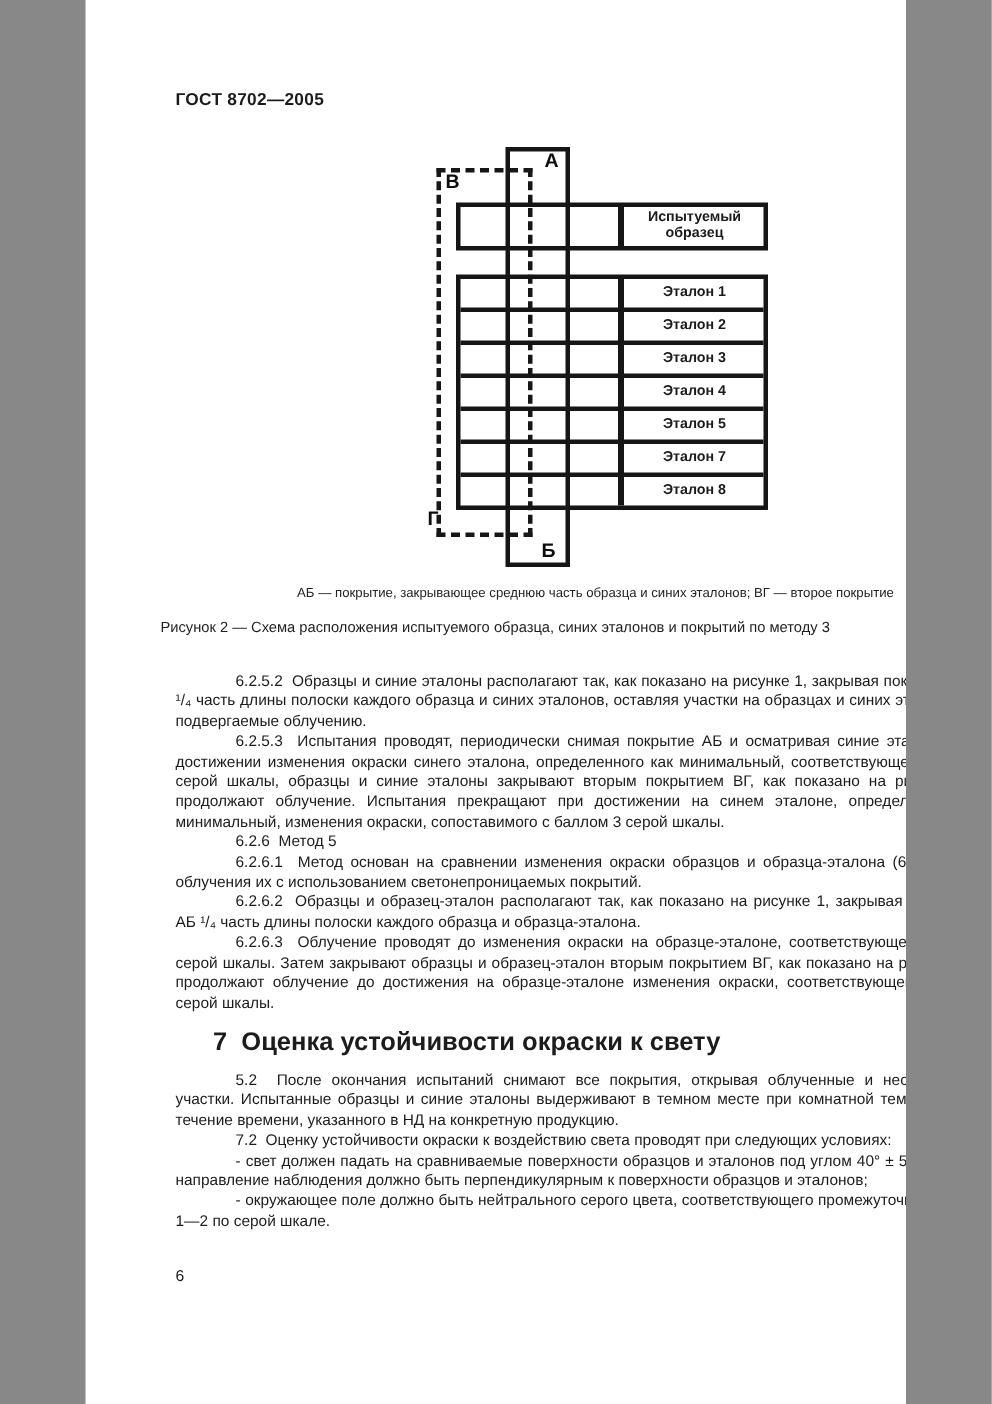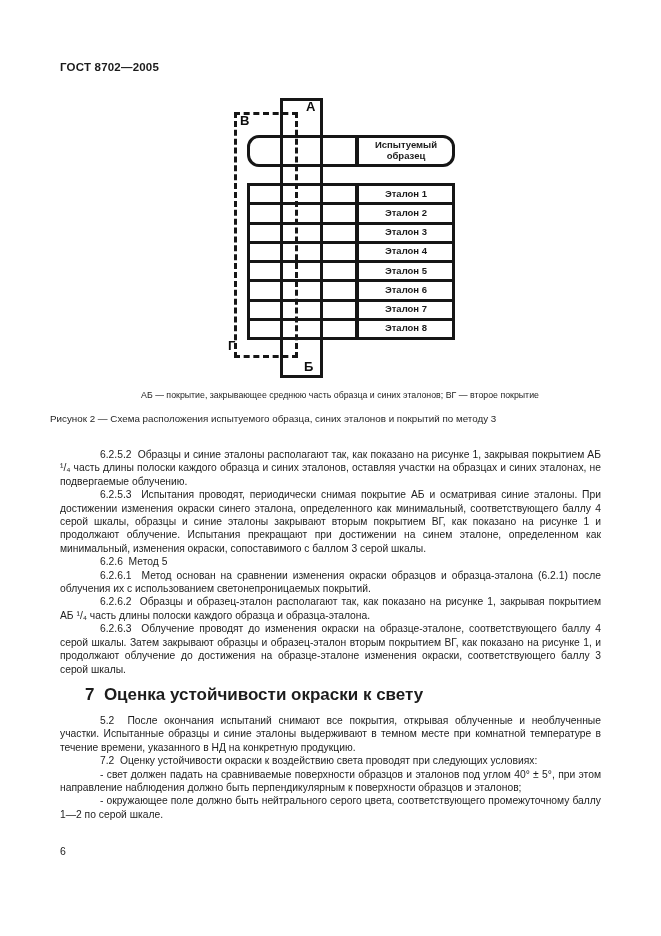--- a/index.html
+++ b/index.html
@@ -1,18 +1,18 @@
 <!DOCTYPE html>
 <html><head>
 <meta charset="utf-8">
 <style>
   * { margin:0; padding:0; box-sizing:border-box; }
   html,body { background:#888; }
   .page {
-    position:relative; width:661px; height:936px; margin:0 auto;
+    position:relative; width:547px; height:936px; margin:0 auto;
     background:#ffffff; color:#1b1b1b;
     font-family:"Liberation Sans", sans-serif;
     overflow:hidden;
   }
   .doc-header {
     position:absolute; left:60px; top:61px;
     font-size:11.5px; font-weight:bold; letter-spacing:0.2px;
   }
   
   .figure { position:absolute; left:0; top:0; width:661px; height:460px; }
@@ -21,21 +21,21 @@
     border:3px solid #161616; background:transparent;
   }
   .rect-vg {
     position:absolute; left:234px; top:112px; width:64px; height:246px;
     border:3px dashed #161616; background:transparent;
   }
   .bar {
     position:absolute; left:247px; width:208px;
     border:3px solid #161616; background:transparent;
   }
-  .bar-specimen { top:135px; height:32px;border-radius:12px; }
+  .bar-specimen { top:135px; height:32px; }
   .etalon-block { top:183px; height:157px; display:flex; flex-direction:column; }
   .v-divider {
     position:absolute; left:105px; top:0; bottom:0; width:4px; background:#161616;
   }
   .bar-label {
     position:absolute; left:112px; right:2px; top:0; bottom:0;
     display:flex; align-items:center; justify-content:center;
     text-align:center; font-size:9.5px; font-weight:bold; line-height:1.15;
   }
   .etalon-row { position:relative; flex:1; border-bottom:3px solid #161616; }
@@ -99,23 +99,20 @@
       <div class="etalon-row">
         <div class="bar-label">Эталон 3</div>
       </div>
       <div class="etalon-row">
         <div class="bar-label">Эталон 4</div>
       </div>
       <div class="etalon-row">
         <div class="bar-label">Эталон 5</div>
       </div>
       <div class="etalon-row">
-        <div class="bar-label">Эталон 6</div>
-      </div>
-      <div class="etalon-row">
         <div class="bar-label">Эталон 7</div>
       </div>
       <div class="etalon-row">
         <div class="bar-label">Эталон 8</div>
       </div>
     </div>
 
     <div class="marker m-a">А</div>
     <div class="marker m-b">Б</div>
     <div class="marker m-v">В</div>

